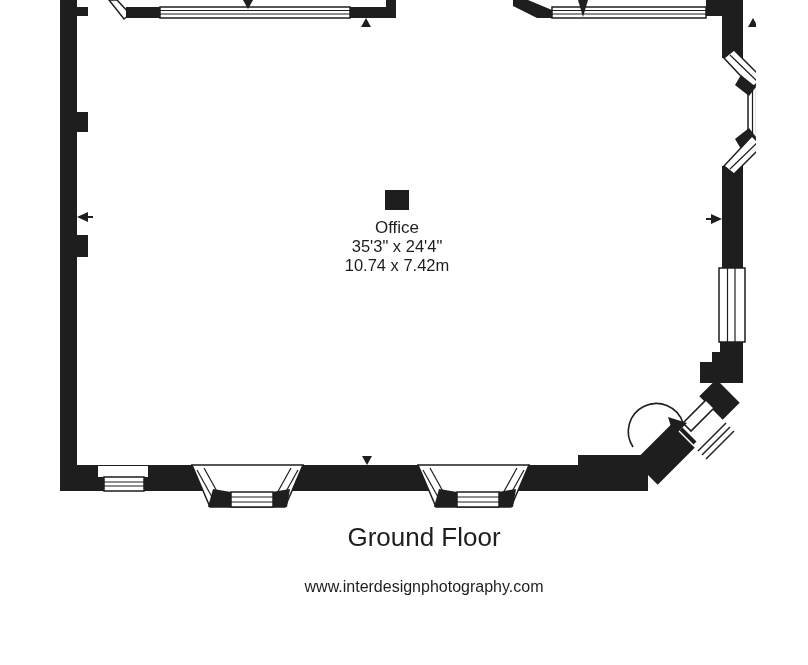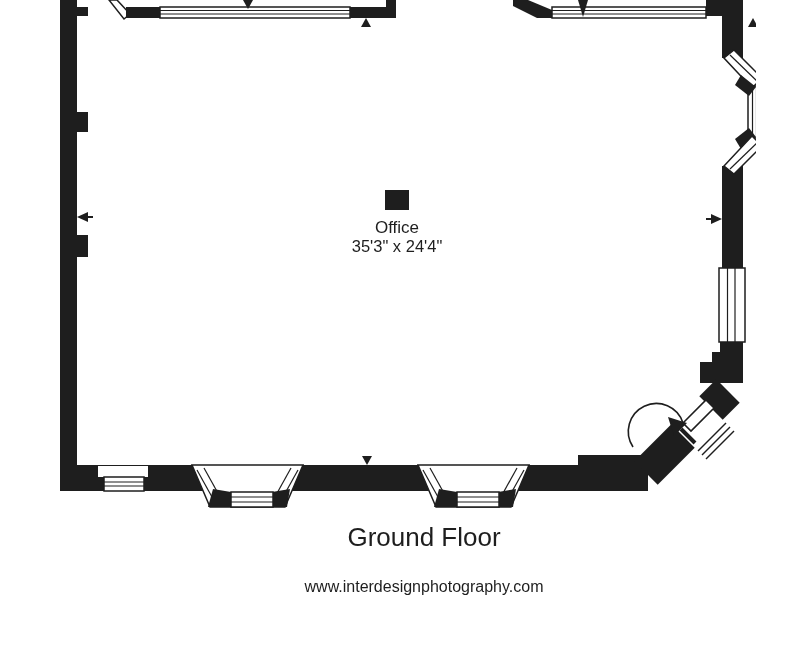--- a/index.html
+++ b/index.html
@@ -147,18 +147,19 @@
         <polygon points="722,219 711,214 711,224"></polygon>
         <line x1="706" y1="219" x2="711" y2="219" stroke="#1e1e1e" stroke-width="2"></line>
         <polygon points="362,456 372,456 367,465"></polygon>
       </g>
     </g>
   </svg>
 
   <div class="office-block">
     <div class="office-name">Office</div>
     <div class="office-dim">35'3" x 24'4"</div>
+    <div class="office-dim">10.74 x 7.42m</div>
   </div>
 
   <div class="txt floor-title">Ground Floor</div>
   <div class="txt website">www.interdesignphotography.com</div>
 
 </div>
 
 </body></html>

